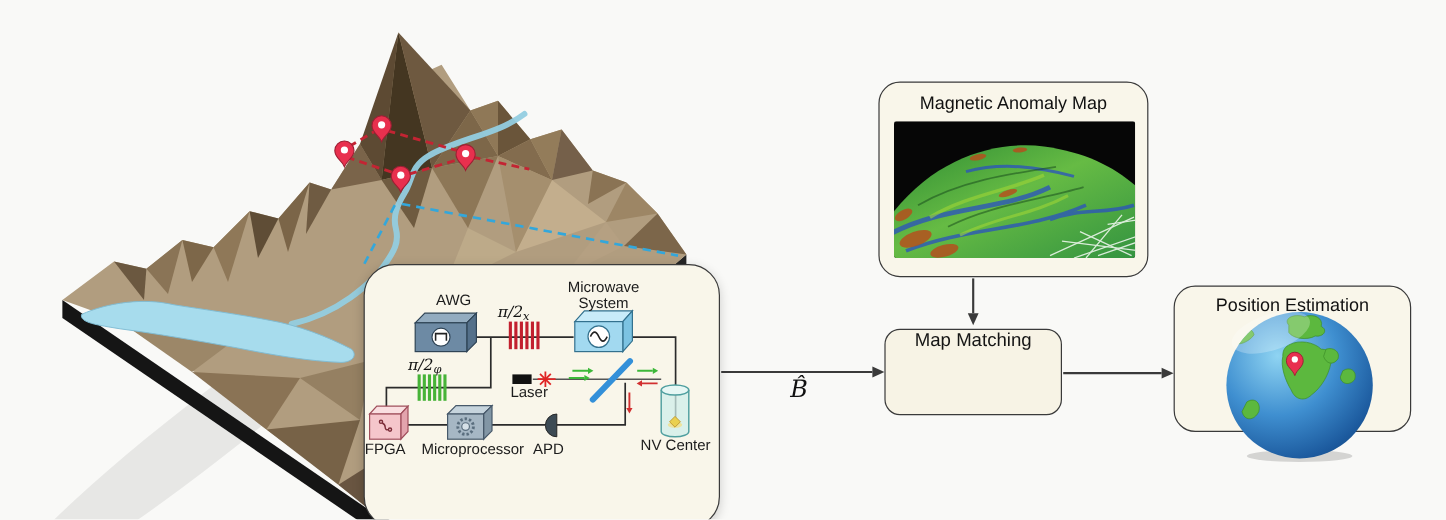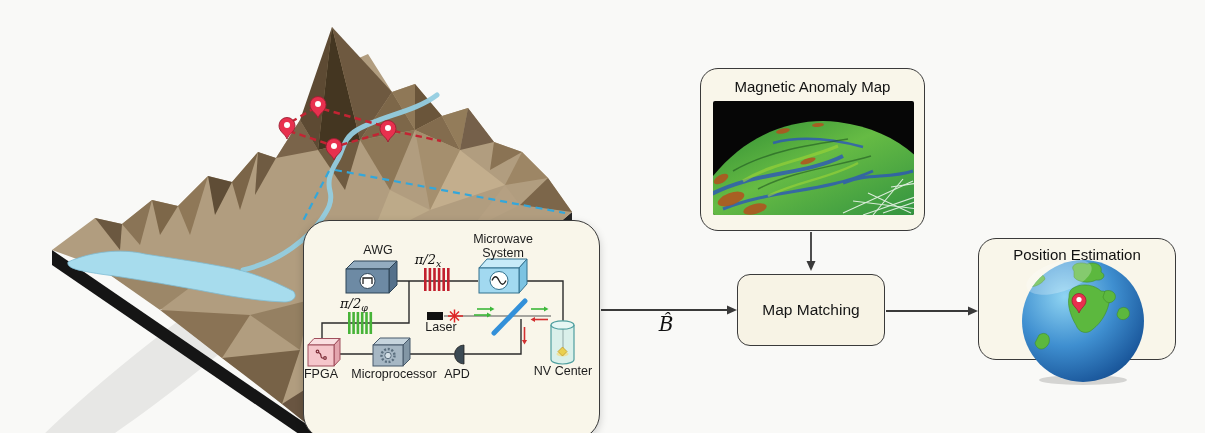--- a/index.html
+++ b/index.html
@@ -3,25 +3,25 @@
 <meta charset="utf-8">
 <style>
   html,body{margin:0;padding:0;background:#f9f9f7;}
   .canvas{position:relative;width:1205px;height:433px;background:#f9f9f7;overflow:hidden;
           font-family:"Liberation Sans",sans-serif;color:#151515;}
   .layer{position:absolute;left:0;top:0;}
   .panel{position:absolute;background:#f9f6ea;border:1.6px solid #3a3a3a;box-sizing:border-box;}
   .panel-title{text-align:center;font-size:15px;color:#111;}
   .sensor-box{left:303px;top:220px;width:297px;height:220px;border-radius:26px;
               box-shadow:0 3px 9px rgba(0,0,0,.18);z-index:3;}
-  .anomaly-box{left:700px;top:68px;width:225px;height:163px;border-radius:18px;z-index:2;}
+  .anomaly-box{left:732px;top:68px;width:225px;height:163px;border-radius:18px;z-index:2;}
   .anomaly-title{padding-top:9px;}
   .anomaly-img{position:absolute;left:12px;top:32px;width:201px;height:114px;}
   .mm-box{left:737px;top:274px;width:148px;height:72px;border-radius:13px;background:#f7f3e5;
-          display:flex;align-items:center;justify-content:center;font-size:15.5px;z-index:2;}
+          display:flex;justify-content:center;font-size:15.5px;z-index:2;}
   .pos-box{left:978px;top:238px;width:198px;height:122px;border-radius:18px;z-index:2;}
   .pos-title{padding-top:7px;}
   .globe-svg{position:absolute;left:0;top:0;width:198px;height:149px;}
   .bhat{position:absolute;left:645px;top:312px;width:42px;text-align:center;z-index:1;
         font-family:"DejaVu Serif",serif;font-style:italic;font-size:20px;color:#111;}
   .lbl{font-family:"Liberation Sans",sans-serif;font-size:12.5px;fill:#1c1c1c;}
   .math{font-family:"DejaVu Serif",serif;font-style:italic;font-size:13px;fill:#111;}
 </style>
 </head>
 <body>

